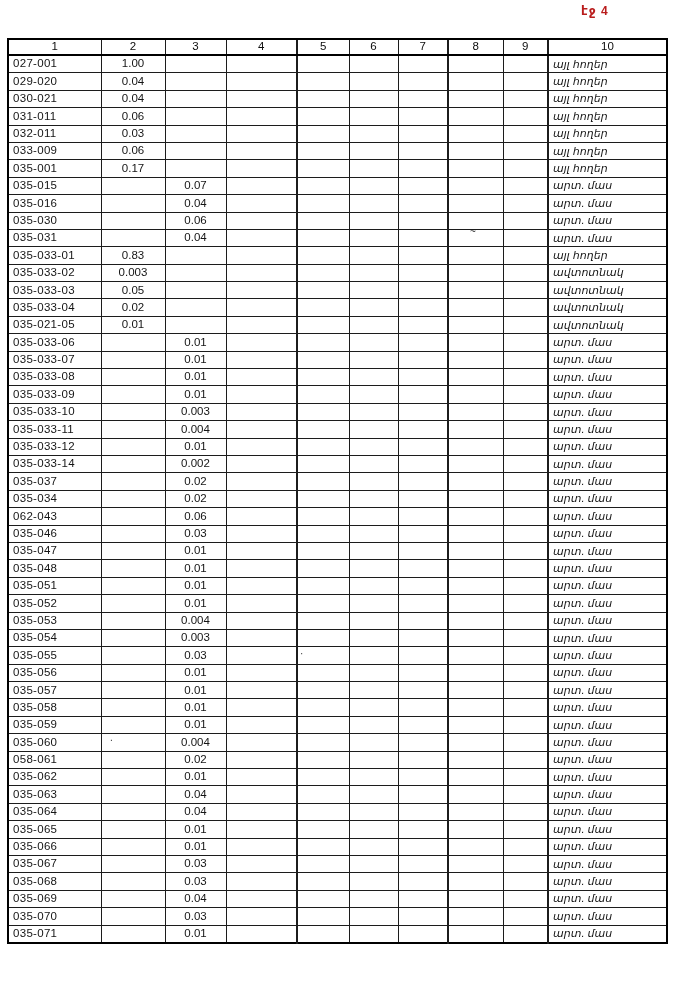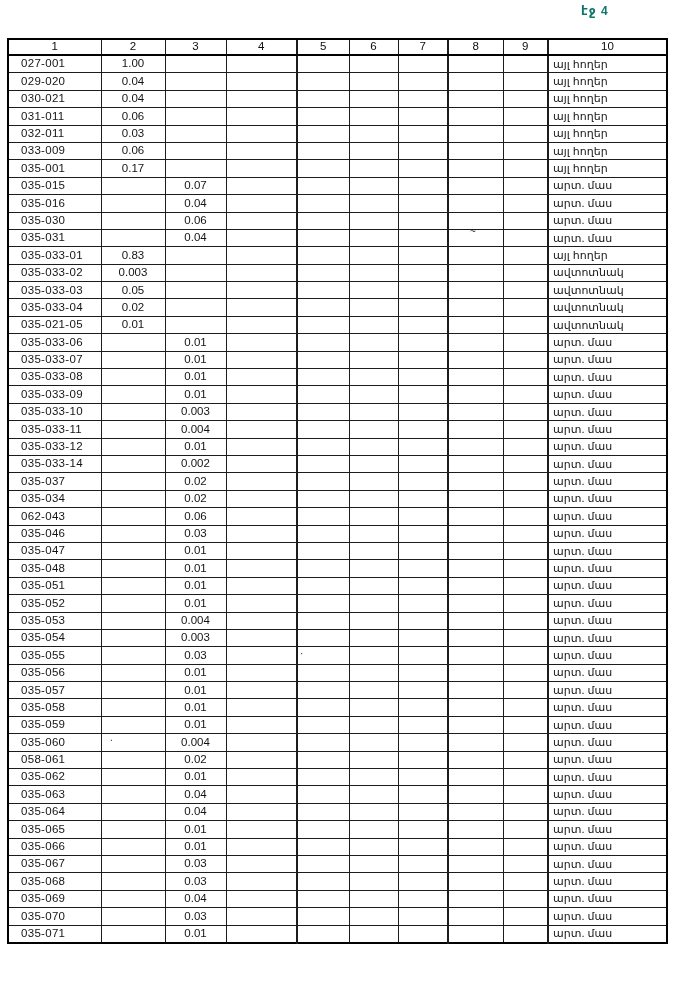--- a/index.html
+++ b/index.html
@@ -15,21 +15,21 @@
     font-family: "Liberation Sans", "DejaVu Sans", sans-serif;
     color: #141414;
   }
   .page-number {
     position: absolute;
     top: 4px;
     left: 581px;
     font-size: 12px;
     font-weight: bold;
     letter-spacing: 1px;
-    color: #0f766e;
+    color: #b91c1c;
   }
   table.scan-table {
     position: absolute;
     top: 38px;
     left: 7px;
     width: 659px;
     border-collapse: collapse;
     table-layout: fixed;
     font-size: 11.5px;
   }
@@ -52,27 +52,28 @@
     font-weight: normal;
     text-align: center;
     height: 14px;
     font-size: 11.5px;
     color: #0d0d0d;
   }
   
   table.scan-table td { text-align: center; }
   table.scan-table td:nth-child(1) {
     text-align: left;
-    padding-left: 12px;
+    padding-left: 4px;
     letter-spacing: 0.3px;
   }
   table.scan-table td:nth-child(10) {
     text-align: left;
     padding-left: 4px;
     font-size: 11px;
+    font-style: italic;
   }
   
   table.scan-table td:nth-child(5), table.scan-table th:nth-child(5),
   table.scan-table td:nth-child(8), table.scan-table th:nth-child(8) {
     border-left-width: 2px;
   }
   table.scan-table td:nth-child(10), table.scan-table th:nth-child(10) {
     border-left-width: 2px;
   }
   

